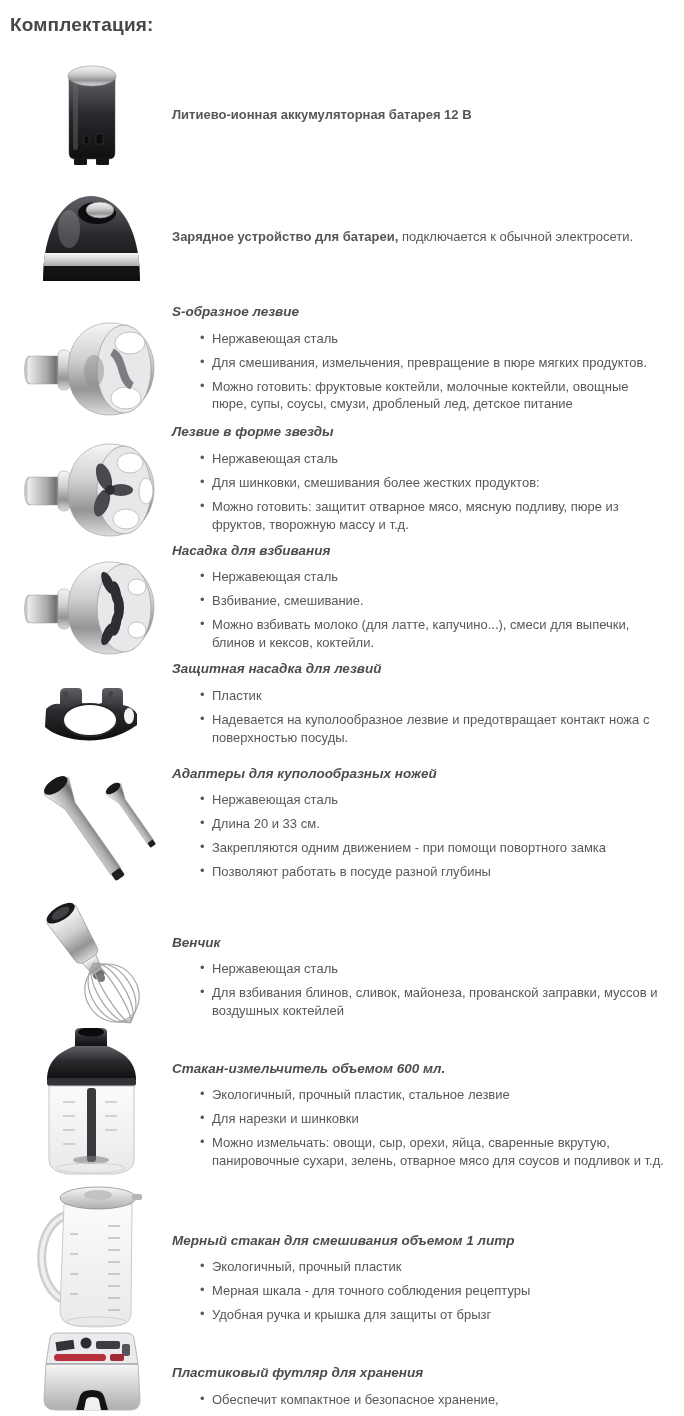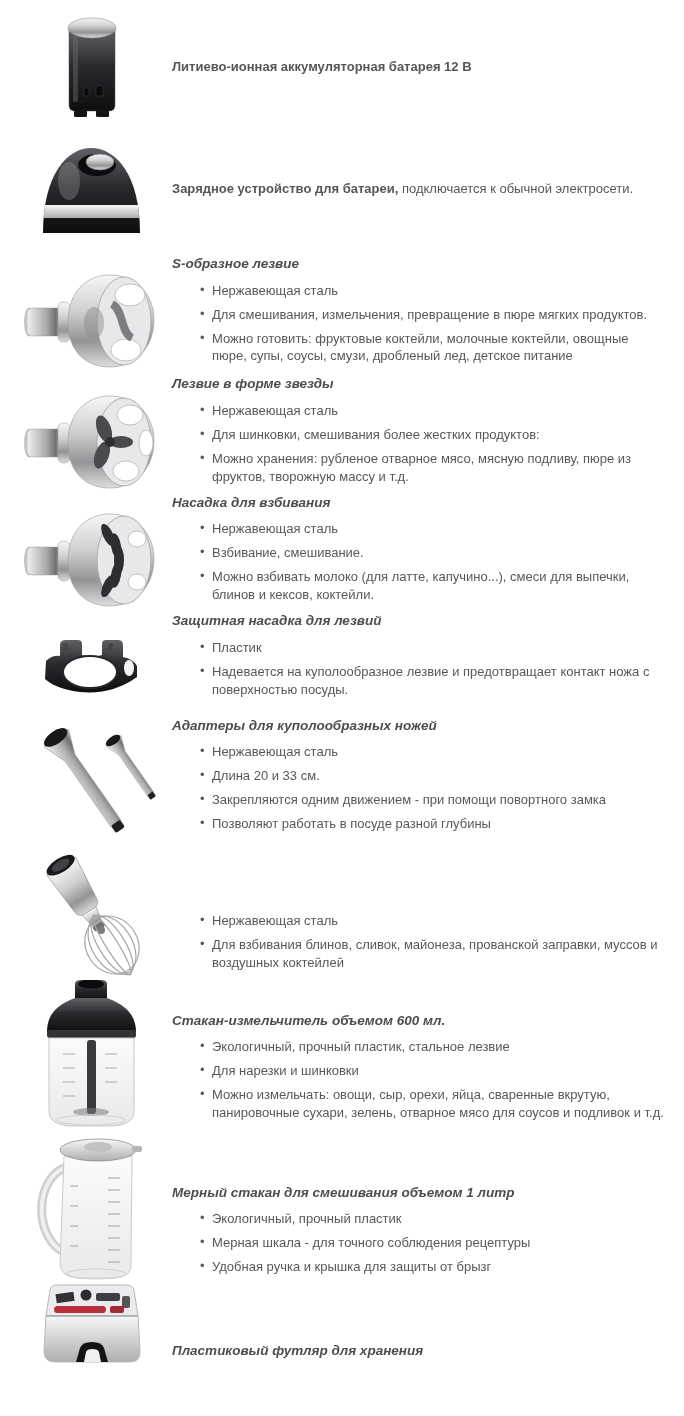--- a/index.html
+++ b/index.html
@@ -59,20 +59,21 @@
       <ellipse cx="5" cy="54" rx="4.5" ry="14" fill="#cfcfd1" stroke="#9a9a9c" stroke-width="0.5"></ellipse>
       <rect x="3" y="40" width="36" height="28" rx="5" fill="url(#gTube)" stroke="#9a9a9c" stroke-width="0.5"></rect>
       <rect x="34" y="34" width="12" height="40" rx="5" fill="url(#gMetal)" stroke="#9a9a9c" stroke-width="0.5"></rect>
       <path d="M44 54 C44 24 62 8 84 7 C114 6 130 28 130 52 C130 78 112 100 84 99 C60 98 44 82 44 54 Z" fill="url(#gMetal)" stroke="#9a9a9c" stroke-width="0.6"></path>
       <ellipse cx="100" cy="53" rx="27" ry="44" fill="#e8e8ea" stroke="#a2a2a4" stroke-width="0.8"></ellipse>
     </g>
   </defs>
 </svg>
 
 <div class="page">
+  <h1 class="page-title">Комплектация:</h1>
 
   <div class="item center mb22">
     <div class="img-col">
       <svg viewBox="0 0 60 105" width="60" height="105">
         <path d="M8 15 L8 91 Q8 97 14 97 L48 97 Q54 97 54 91 L54 15 Z" fill="url(#gDark)" stroke="#515155" stroke-width="0.5"></path>
         <ellipse cx="31" cy="14" rx="24" ry="10" fill="url(#gMetal)" stroke="#8d8d8f" stroke-width="0.6"></ellipse>
         <rect x="12" y="22" width="5" height="66" rx="2.5" fill="#6a6a6e" opacity="0.45"></rect>
         <rect x="35" y="72" width="7" height="10" rx="1" fill="#0b0b0d" stroke="#3c3c40" stroke-width="0.6"></rect>
         <rect x="23" y="74" width="5" height="8" rx="1" fill="#0b0b0d" stroke="#3c3c40" stroke-width="0.6"></rect>
         <rect x="13" y="96" width="13" height="7" rx="1.5" fill="#141417"></rect>
@@ -133,21 +134,21 @@
         <ellipse cx="78" cy="66" rx="7" ry="14" fill="#4a4a4e" transform="rotate(20 78 66)"></ellipse>
         <ellipse cx="97" cy="53" rx="12" ry="6" fill="#4a4a4e"></ellipse>
         <circle cx="86" cy="53" r="5" fill="#2e2e32"></circle>
       </svg>
     </div>
     <div class="text-col">
       <h2 class="item-head">Лезвие в форме звезды</h2>
       <ul class="bullets">
         <li>Нержавеющая сталь</li>
         <li>Для шинковки, смешивания более жестких продуктов:</li>
-        <li>Можно хранения: рубленое отварное мясо, мясную подливу, пюре из фруктов, творожную массу и т.д.</li>
+        <li>Можно готовить: защитит отварное мясо, мясную подливу, пюре из фруктов, творожную массу и т.д.</li>
       </ul>
     </div>
   </div>
 
   <div class="item">
     <div class="img-col">
       <svg viewBox="0 0 135 105" width="135" height="105">
         <use href="#bellBlade"></use>
         <ellipse cx="84" cy="28" rx="5" ry="12" fill="#2e2e32" transform="rotate(-25 84 28)"></ellipse>
         <ellipse cx="92" cy="39" rx="5" ry="13" fill="#2e2e32" transform="rotate(-10 92 39)"></ellipse>
@@ -218,20 +219,21 @@
         <circle cx="77" cy="85" r="4" fill="#7a7a7e"></circle>
         <g fill="none" stroke="#a6a6a8" stroke-width="1.2" transform="rotate(-32 88 100)">
           <ellipse cx="88" cy="100" rx="6" ry="35"></ellipse>
           <ellipse cx="88" cy="100" rx="13" ry="34"></ellipse>
           <ellipse cx="88" cy="100" rx="20" ry="32"></ellipse>
           <ellipse cx="88" cy="100" rx="26" ry="30"></ellipse>
         </g>
       </svg>
     </div>
     <div class="text-col pt26">
+      <h2 class="item-head">Венчик</h2>
       <ul class="bullets">
         <li>Нержавеющая сталь</li>
         <li>Для взбивания блинов, сливок, майонеза, прованской заправки, муссов и воздушных коктейлей</li>
       </ul>
     </div>
   </div>
 
   <div class="item mb4">
     <div class="img-col">
       <svg viewBox="0 0 105 150" width="105" height="150">
@@ -312,16 +314,17 @@
         <rect x="76" y="22" width="14" height="7" rx="2" fill="#a12a36"></rect>
         <path d="M12 32 L10 68 Q10 78 22 78 L96 78 Q106 78 106 68 L104 32 Z" fill="url(#gSilver)" stroke="#b7b7b9"></path>
         <line x1="12" y1="32" x2="104" y2="32" stroke="#9e9ea0"></line>
         <path d="M42 78 L46 64 Q48 58 58 58 Q68 58 70 64 L74 78 Z" fill="#131316"></path>
         <path d="M50 78 L52 68 Q53 65 58 65 Q64 65 65 68 L67 78 Z" fill="#f0f0f2"></path>
       </svg>
     </div>
     <div class="text-col pt4">
       <h2 class="item-head">Пластиковый футляр для хранения</h2>
       <ul class="bullets">
+        <li>Обеспечит компактное и безопасное хранение,</li>
       </ul>
     </div>
   </div>
 </div>
 
 </body></html>

